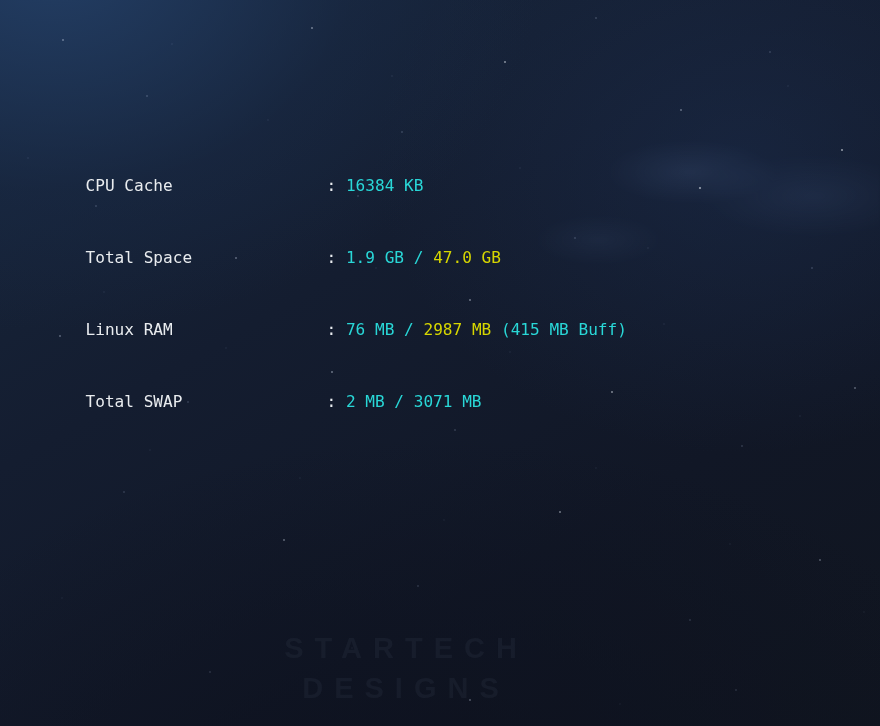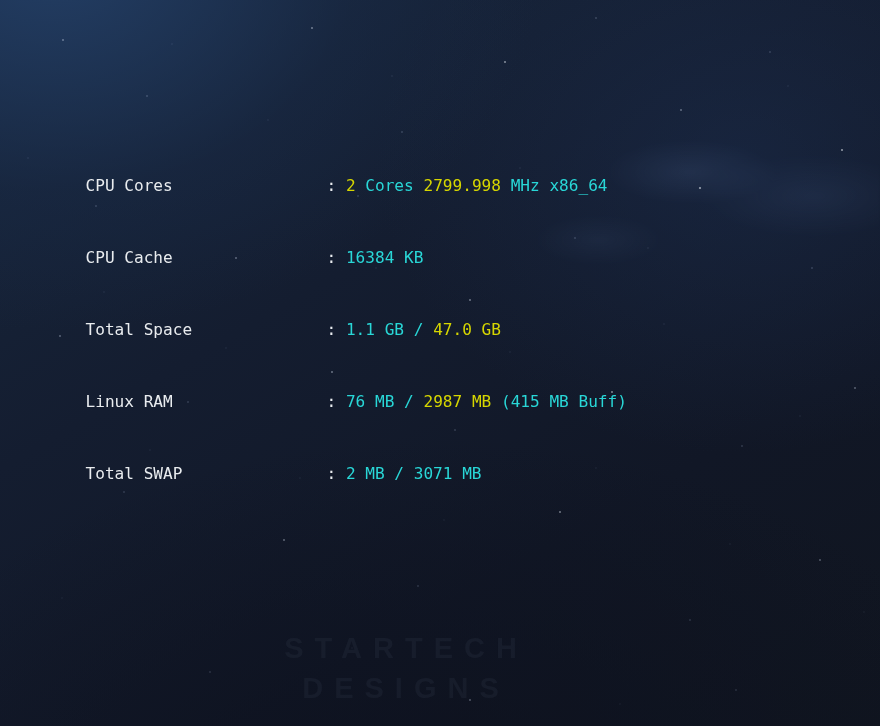--- a/index.html
+++ b/index.html
@@ -144,27 +144,24 @@
   <div class="stars stars-b"></div>
   <div class="nebula"></div>
   <div class="watermark">STARTECH
 DESIGNS</div>
 
   <div class="term">
 
     
     <div>
       <div class="row">
-        <span class="label lbl-col">CPU Cores</span><span class="colon">: </span><span class="yellow">2</span><span class="cyan"> Cores </span><span class="yellow">2799.998</span><span class="cyan"> MHz x86_64</span>
-      </div>
-      <div class="row">
         <span class="label lbl-col">CPU Cache</span><span class="colon">: </span><span class="cyan">16384 KB</span>
       </div>
       <div class="row">
-        <span class="label lbl-col">Total Space</span><span class="colon">: </span><span class="cyan">1.1 GB</span><span class="cyan"> / </span><span class="yellow">47.0 GB</span>
+        <span class="label lbl-col">Total Space</span><span class="colon">: </span><span class="cyan">1.9 GB</span><span class="cyan"> / </span><span class="yellow">47.0 GB</span>
       </div>
       <div class="row">
         <span class="label lbl-col">Linux RAM</span><span class="colon">: </span><span class="cyan">76 MB</span><span class="cyan"> / </span><span class="yellow">2987 MB</span><span class="cyan"> (415 MB Buff)</span>
       </div>
       <div class="row">
         <span class="label lbl-col">Total SWAP</span><span class="colon">: </span><span class="cyan">2 MB / 3071 MB</span>
       </div>
       
       
       

